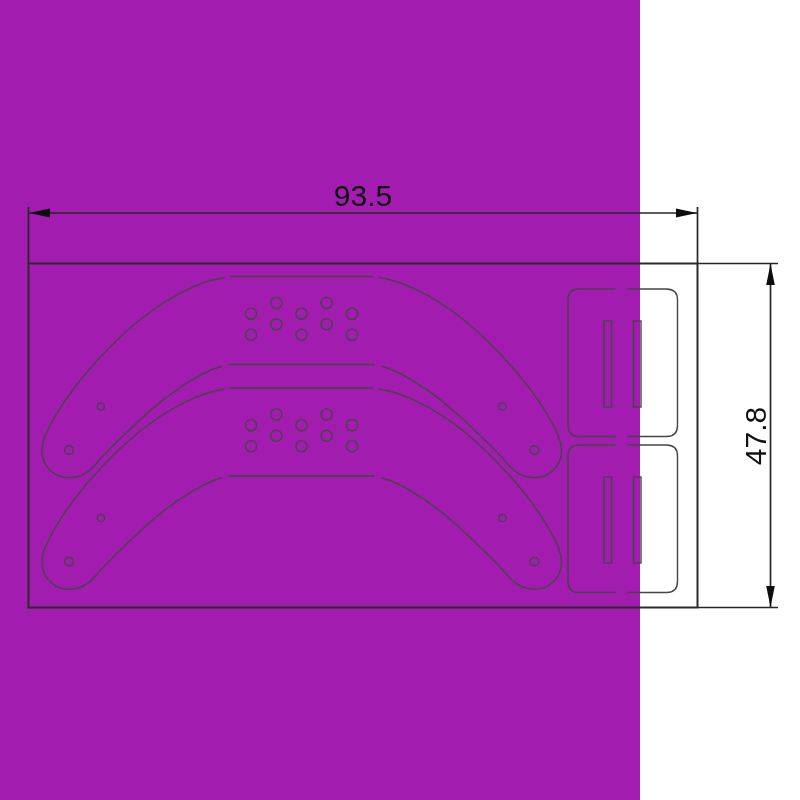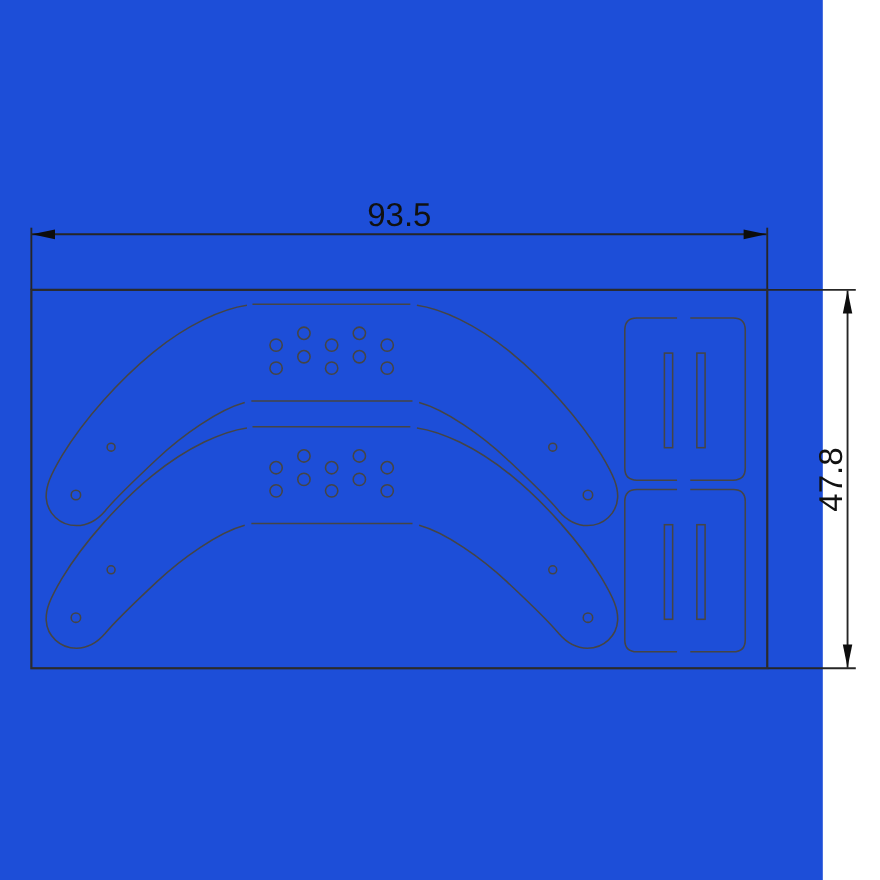--- a/index.html
+++ b/index.html
@@ -6,23 +6,23 @@
     margin: 0;
     padding: 0;
     background: #ffffff;
     width: 800px;
     height: 800px;
     overflow: hidden;
     font-family: "Liberation Sans", sans-serif;
   }
   .stage {
     position: relative;
-    width: 748px;
+    width: 640px;
     height: 800px;
-    background: #1d4ed8;
+    background: #a21caf;
   }
   svg text {
     font-family: "Liberation Sans", sans-serif;
     fill: #111111;
   }
 </style>
 </head>
 <body>
 
 <div class="stage">

